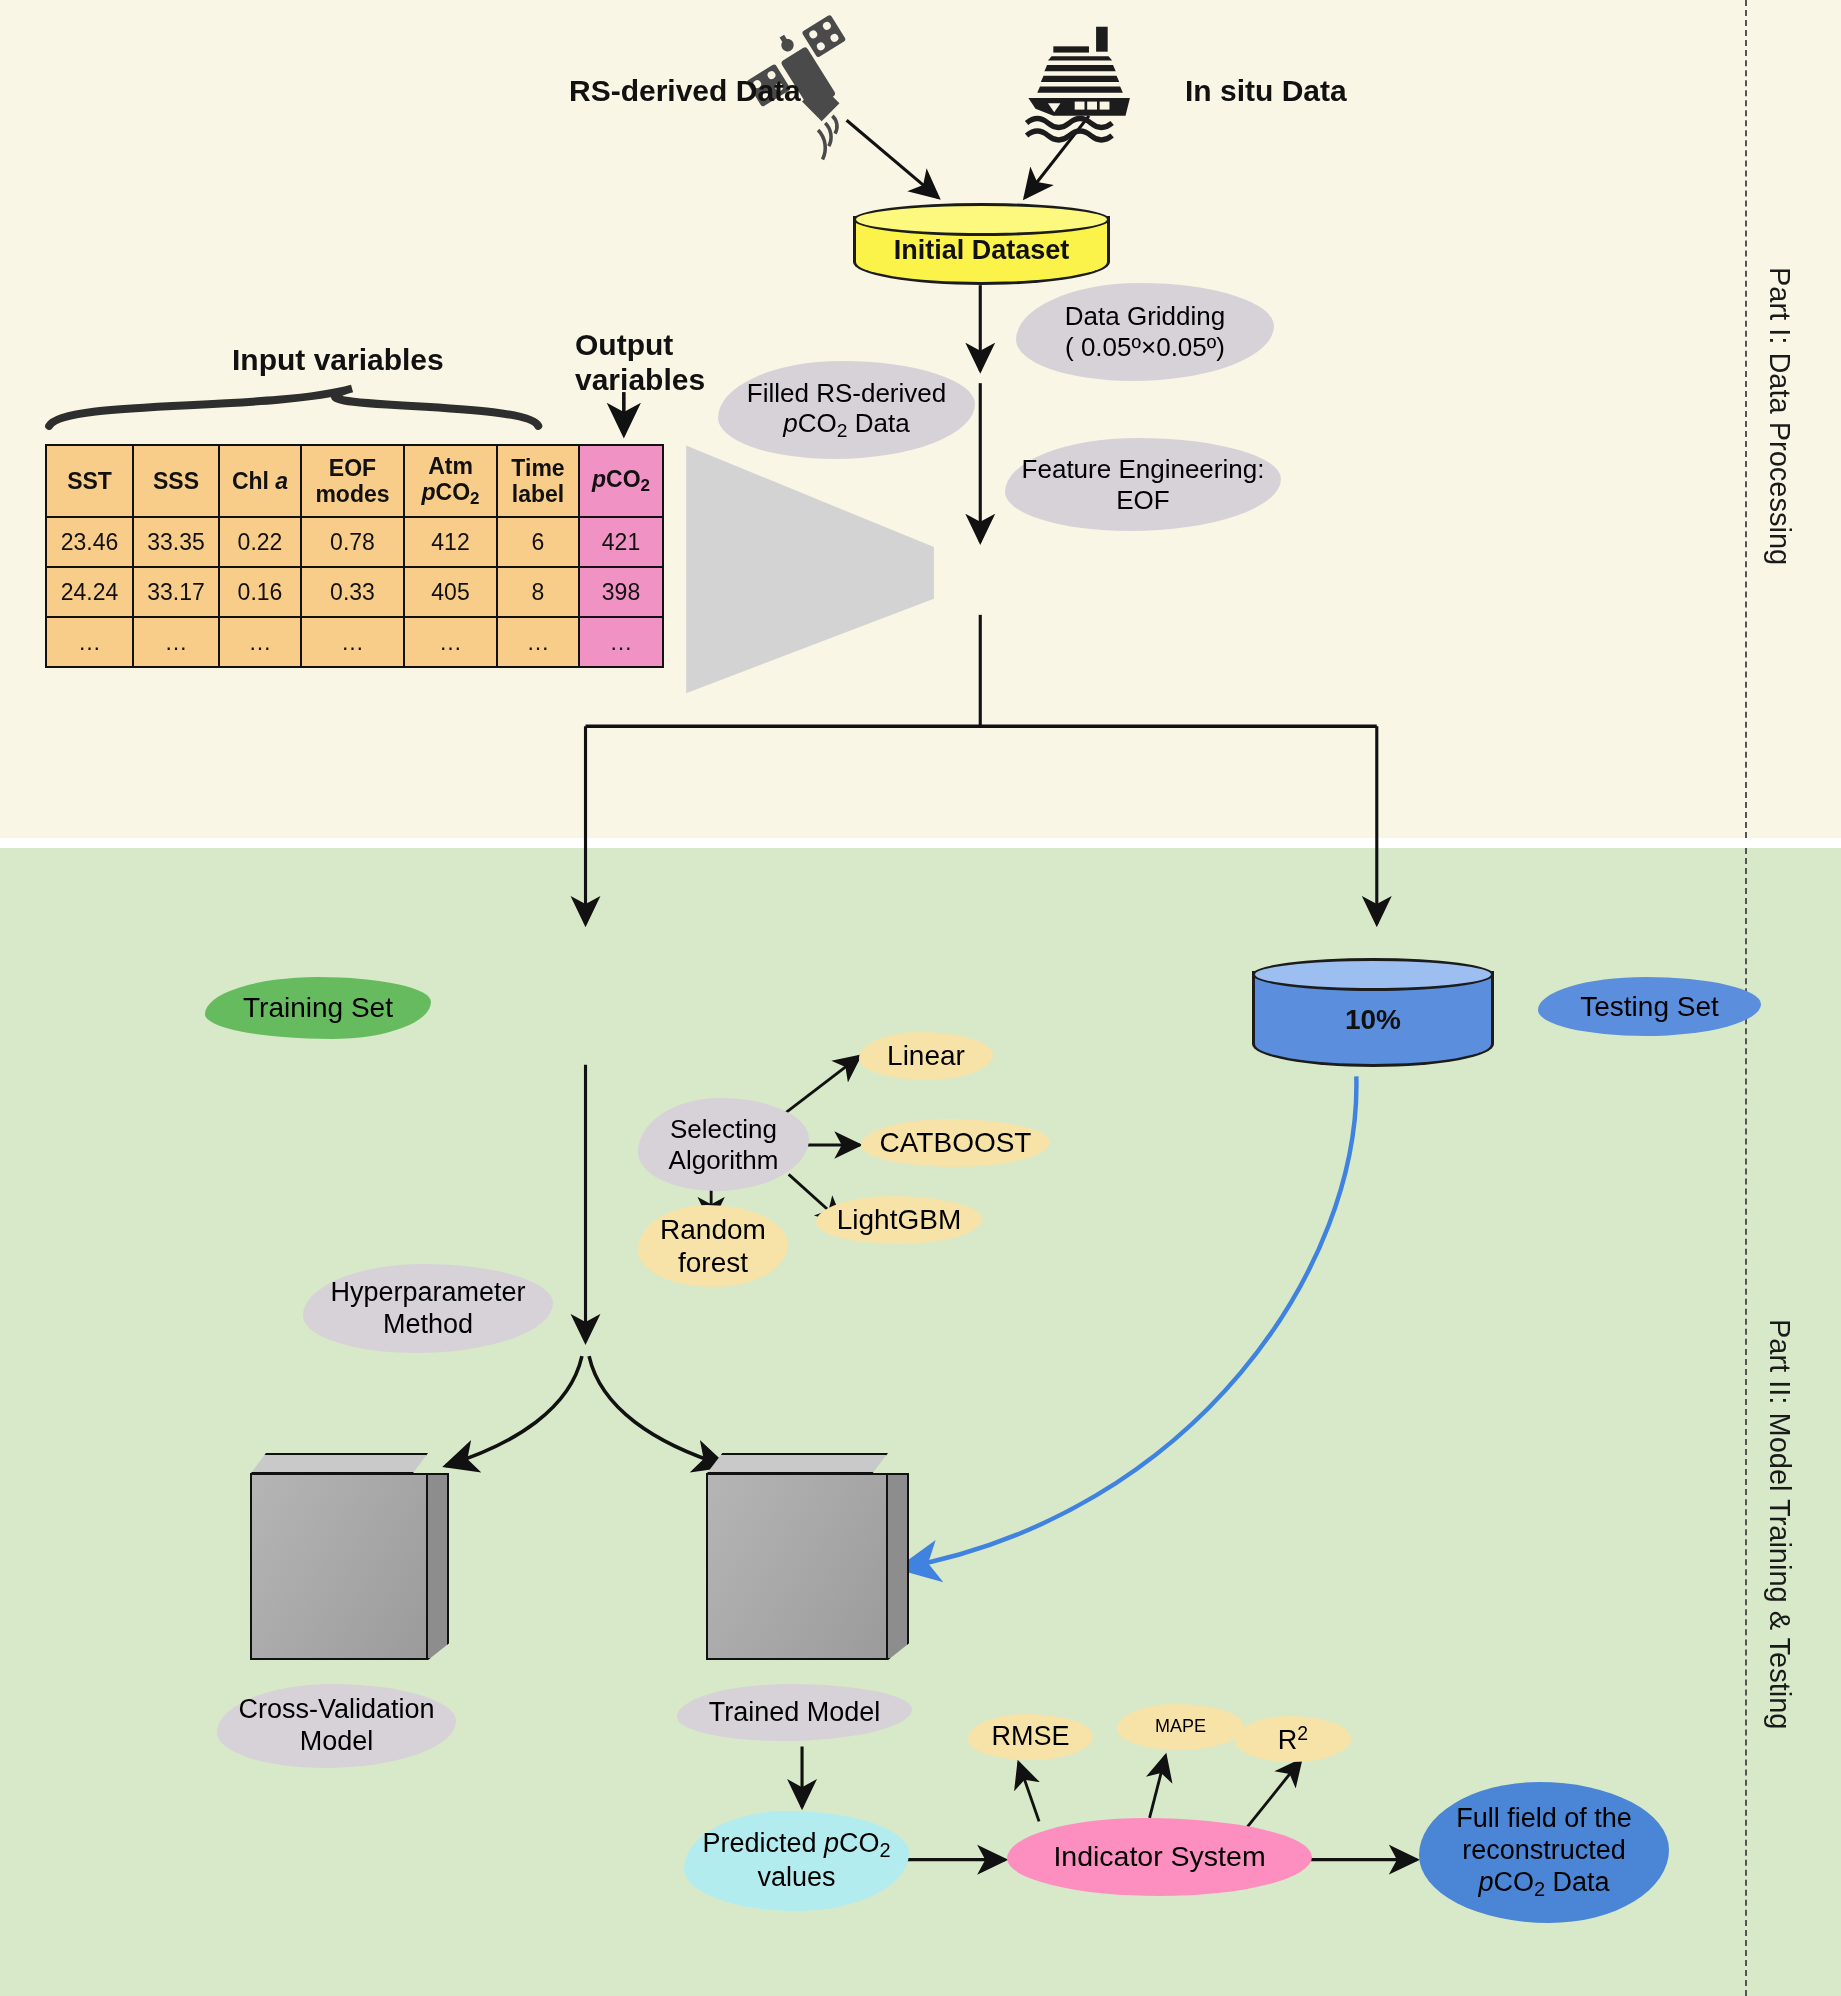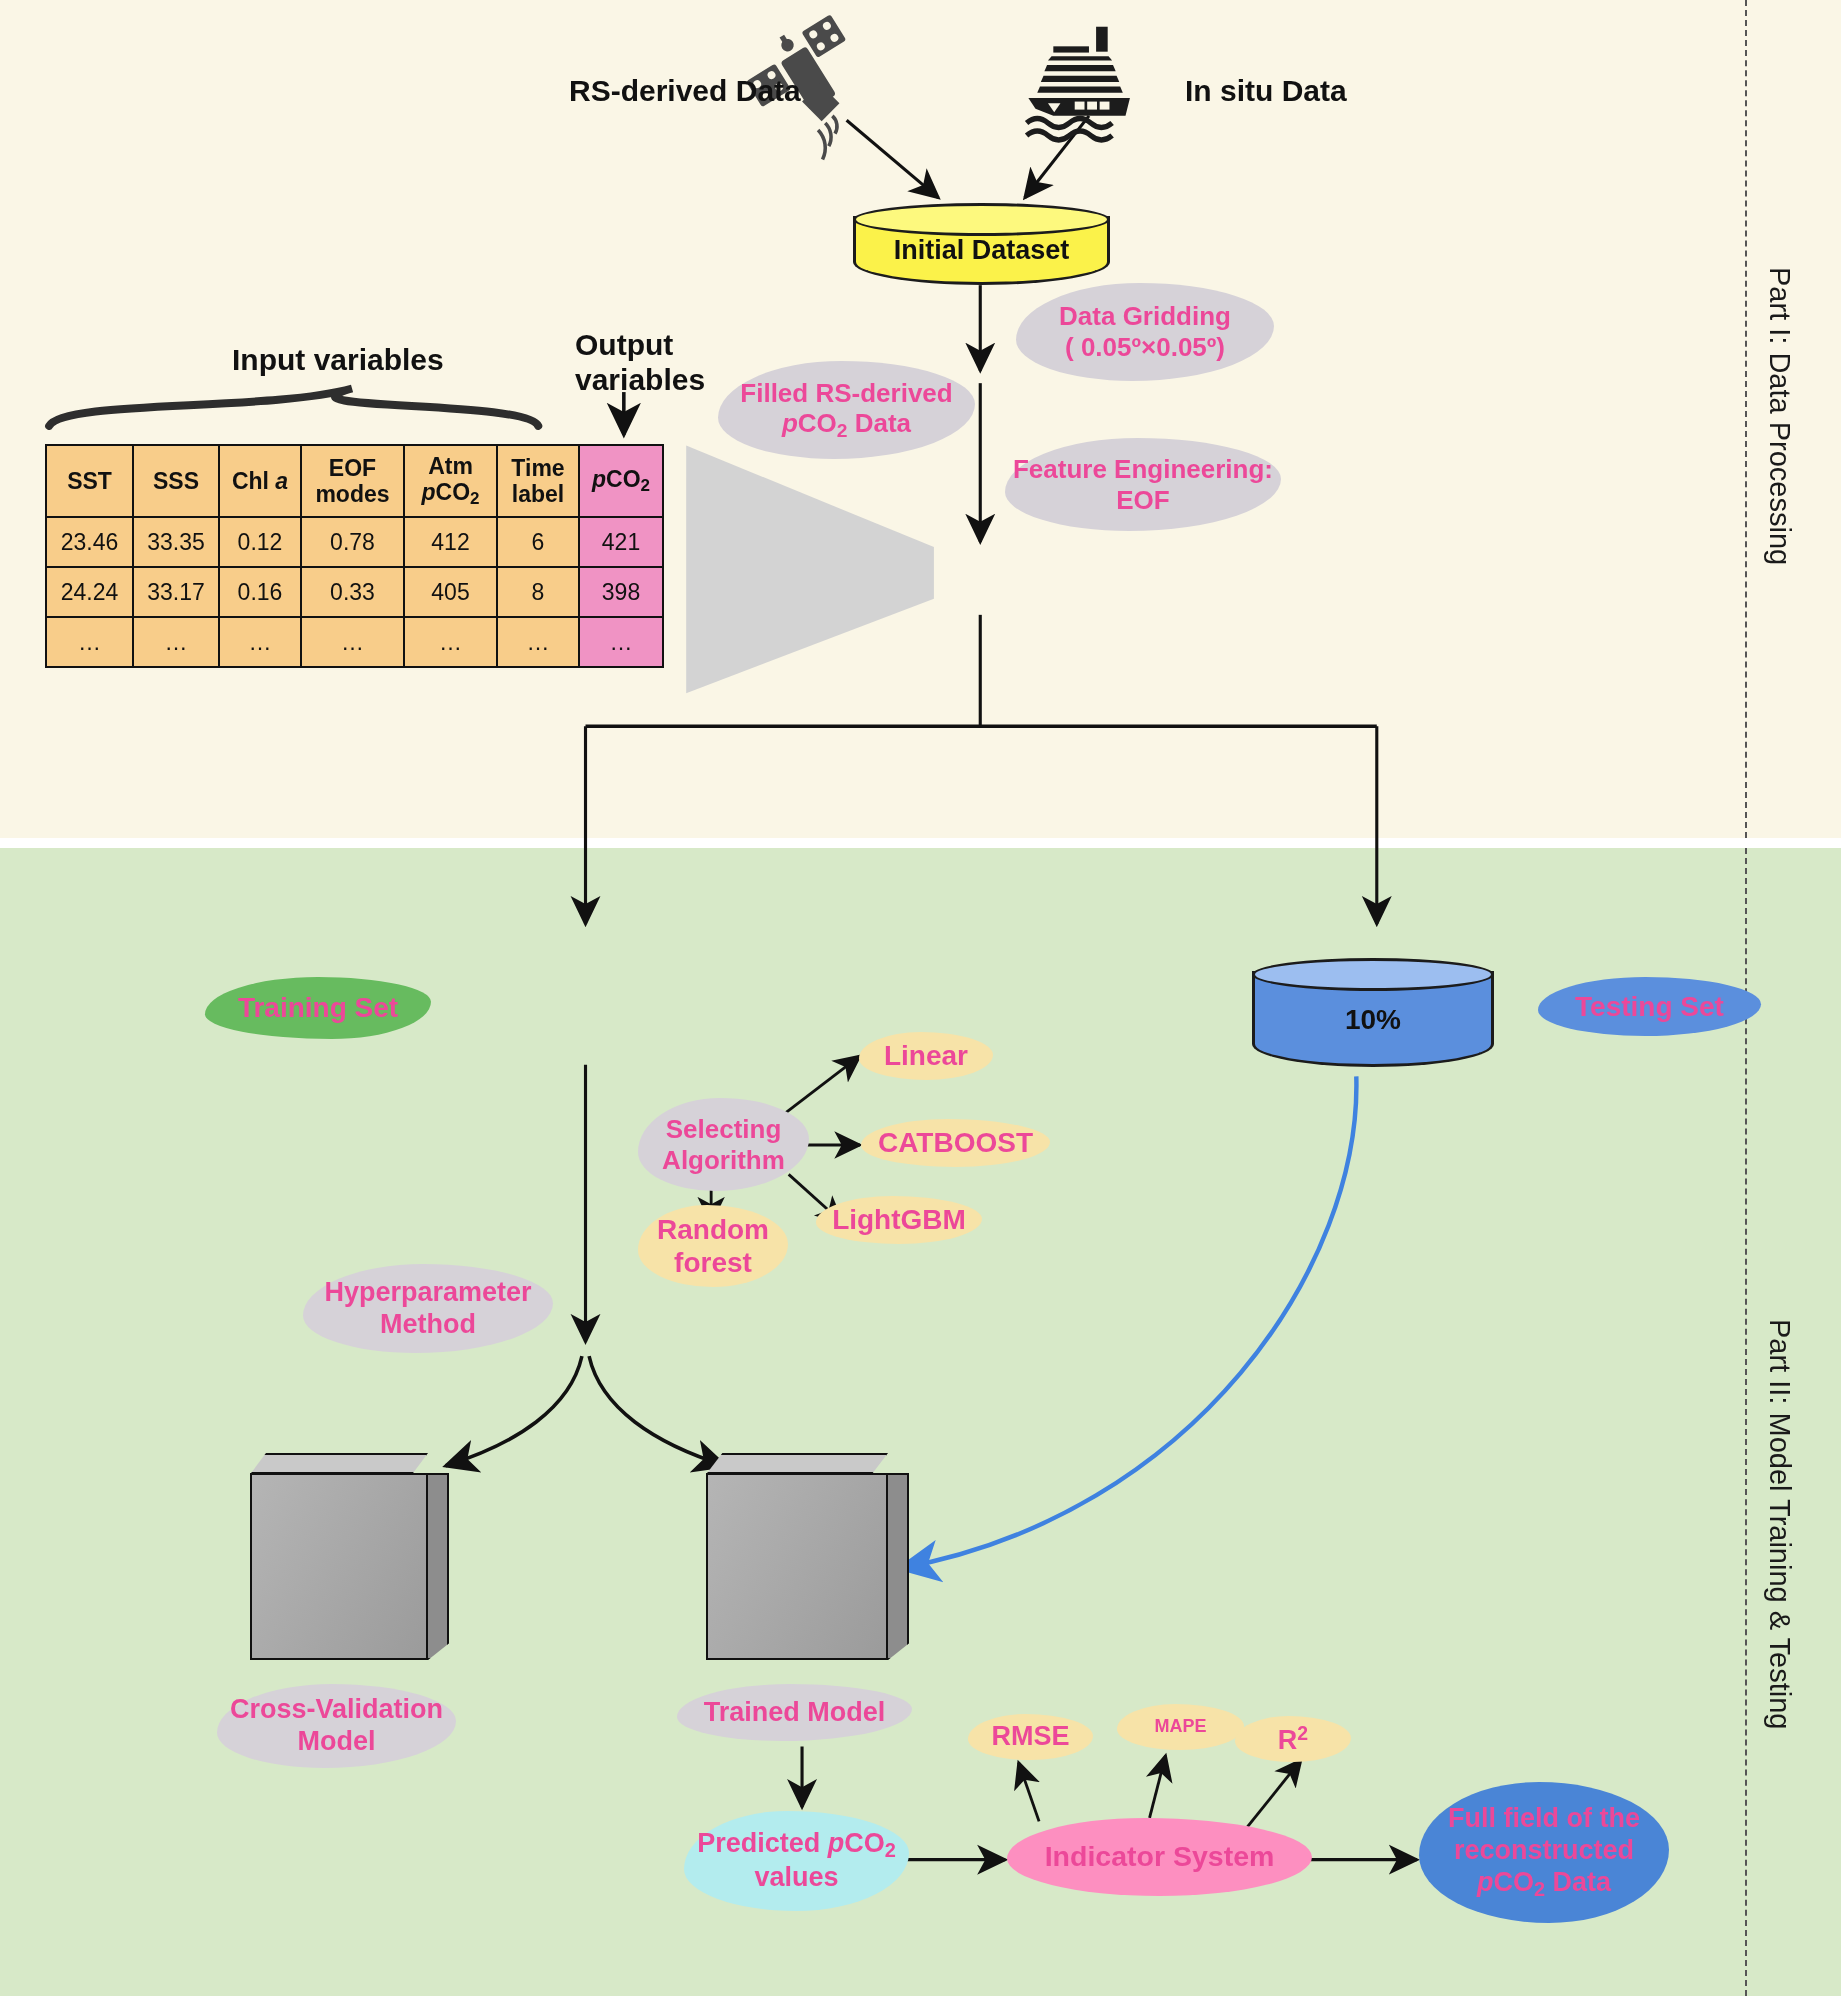--- a/index.html
+++ b/index.html
@@ -21,21 +21,21 @@
   #part2{left:1796px;top:1319px;transform:rotate(90deg);}
 
   svg.layer{position:absolute;left:0;top:0;width:1842px;height:1996px;
     pointer-events:none;overflow:visible;}
 
   .lbl{position:absolute;font-weight:bold;color:#111;white-space:nowrap;
     line-height:1.15;}
 
   
   .blob{position:absolute;display:flex;align-items:center;justify-content:center;
-    text-align:center;font-weight:bold;color:#ec4899;line-height:1.18;}
+    text-align:center;font-weight:normal;color:#000000;line-height:1.18;}
   .blob > span{position:relative;z-index:2;}
   .blob::before{content:"";position:absolute;left:0;top:0;right:0;bottom:0;z-index:1;}
   .blob.gray::before{background:#d6d2d8;
     border-radius:48% 52% 55% 45% / 58% 44% 56% 42%;}
   .blob.yellow::before{background:#f7e3a8;
     border-radius:46% 54% 50% 50% / 55% 48% 52% 45%;}
   .blob.green::before{background:#67bb5f;
     border-radius:50% 50% 44% 56% / 60% 40% 60% 40%;}
   .blob.blue::before{background:#5b8fdd;
     border-radius:48% 52% 52% 48% / 56% 46% 54% 44%;}
@@ -348,21 +348,21 @@
         <th>EOF<br>modes</th>
         <th>Atm<br><span class="ital">p</span>CO<span class="sub">2</span></th>
         <th>Time<br>label</th>
         <th class="outcol"><span class="ital">p</span>CO<span class="sub">2</span></th>
       </tr>
     </thead>
     <tbody>
       <tr>
         <td>23.46</td>
         <td>33.35</td>
-        <td>0.12</td>
+        <td>0.22</td>
         <td>0.78</td>
         <td>412</td>
         <td>6</td>
         <td class="outcol">421</td>
       </tr>
       <tr>
         <td>24.24</td>
         <td>33.17</td>
         <td>0.16</td>
         <td>0.33</td>

